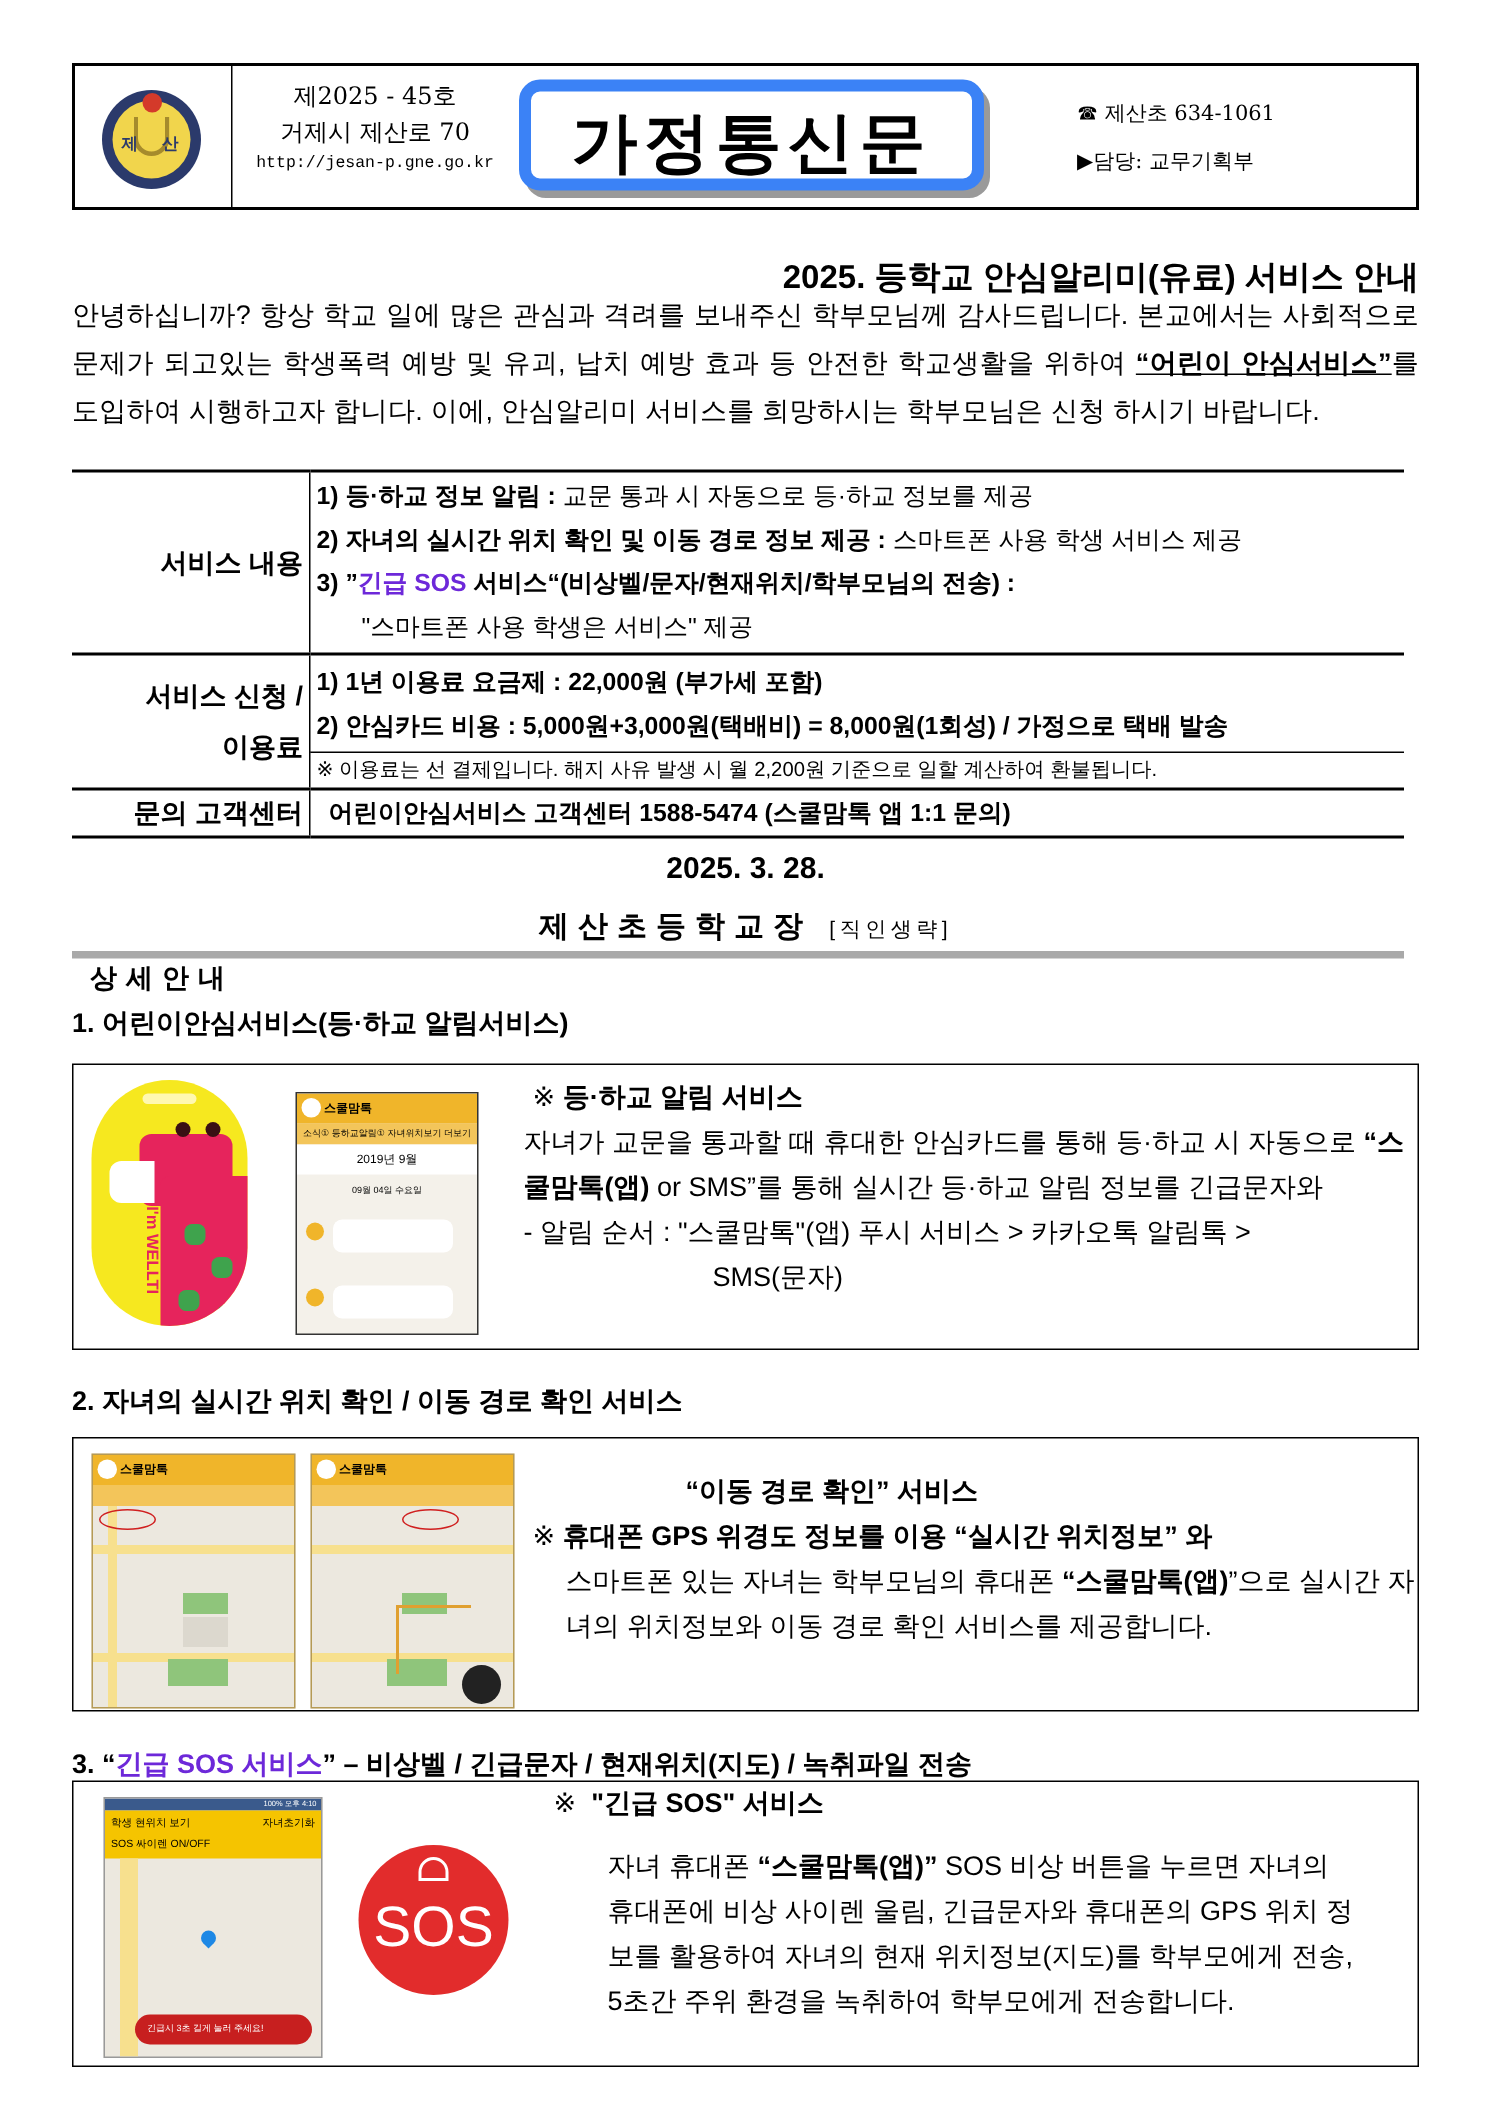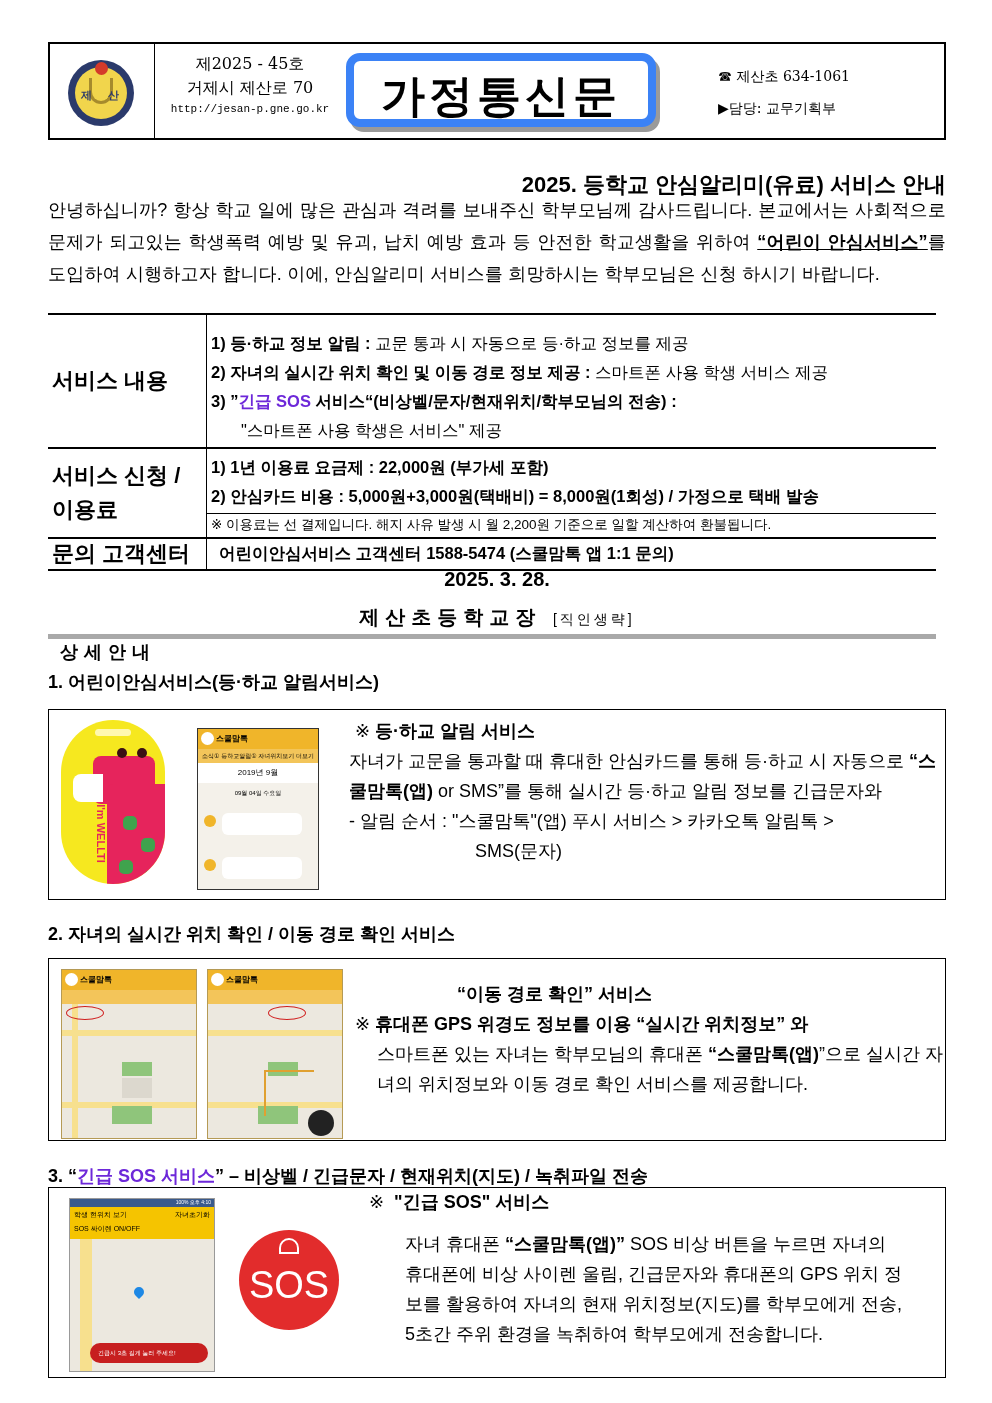--- a/index.html
+++ b/index.html
@@ -21,21 +21,21 @@
   .title-box { position:absolute; left:296px; top:9px; width:310px; height:74px; border:8px solid #3b82f6; border-radius:14px; box-sizing:border-box; background:#fff; box-shadow:4px 5px 0 #9a9a9a; text-align:center; }
   .title-box span { font-family:"DejaVu Serif","Liberation Serif",serif; font-weight:bold; font-size:44px; line-height:70px; letter-spacing:4px; }
   .contact { position:absolute; left:668px; top:16px; width:220px; font-family:"DejaVu Serif","Liberation Serif",serif; font-size:14px; line-height:32px; }
   
   .doc-title { left:48px; top:158px; width:898px; text-align:right; font-weight:bold; font-size:22px;margin-top:12px; }
   .intro { left:48px; top:194px; width:898px; font-size:18px; line-height:32px; text-align:justify; letter-spacing:0.2px; }
   .intro b { text-decoration:underline; }
   
   table.info { position:absolute; left:48px; top:313px; width:888px; border-collapse:collapse; font-size:16.5px; }
   table.info td { border-top:2px solid #000; border-bottom:2px solid #000; padding:0 4px; vertical-align:middle; }
-  table.info td.lab { width:150px; text-align:left; font-weight:bold; font-size:22px; border-right:1.5px solid #000; line-height:34px; }
+  table.info td.lab { width:150px; text-align:right; font-weight:bold; font-size:18px; border-right:1.5px solid #000; line-height:34px; }
   table.info .row { line-height:29px; }
   table.info td.note { border-top:1px solid #000; font-size:13.5px; line-height:22px; }
   .red { color:#6d28d9; }
   
   .date { left:48px; top:568px; width:898px; text-align:center; font-weight:bold; font-size:20px; }
   .sign { left:48px; top:604px; width:898px; text-align:center; font-weight:bold; font-size:20px; letter-spacing:6px; }
   .sign small { font-size:14px; letter-spacing:3px; font-weight:normal; }
   .gray-rule { left:48px; top:634px; width:888px; height:5px; background:#a9a9a9; }
   .detail { left:60px; top:640px; font-weight:bold; font-size:18px; letter-spacing:6px; }
   .sec-h { left:48px; font-weight:bold; font-size:18px; }
@@ -93,21 +93,21 @@
   </div>
 </div>
 
 <div class="abs doc-title">2025. 등학교 안심알리미(유료) 서비스 안내</div>
 <div class="abs intro"><span> 안녕하십니까? 항상 학교 일에 많은 관심과 격려를 보내주신 학부모님께 감사드립니다. 본교에서는 사회적으로 문제가 되고있는 학생폭력 예방 및 유괴, 납치 예방 효과 등 안전한 학교생활을 위하여 </span><b>“어린이 안심서비스”</b><span>를 도입하여 시행하고자 합니다. 이에, 안심알리미 서비스를 희망하시는 학부모님은 신청 하시기 바랍니다.</span></div>
 
 <table class="info">
   <tbody>
       <tr>
     <td class="lab" style="height:118px;">서비스 내용</td>
-    <td style="padding-top:14px;padding-bottom:2px;">
+    <td style="padding-top:2px;padding-bottom:2px;">
       <div class="row"><b>1)</b> <b>등·하교 정보 알림 :</b><span> 교문 통과 시 자동으로 등·하교 정보를 제공</span></div>
       <div class="row"><b>2)</b> <b>자녀의 실시간 위치 확인 및 이동 경로 정보 제공 :</b><span> 스마트폰 사용 학생 서비스 제공</span></div>
       <div class="row"><b>3)</b><b> ”</b><b class="red">긴급 SOS</b><b> 서비스“(비상벨/문자/현재위치/학부모님의 전송) :</b></div>
       <div class="row" style="padding-left:30px;">"스마트폰 사용 학생은 서비스" 제공</div>
     </td>
   </tr>
   <tr>
     <td class="lab" rowspan="2" style="height:88px;">
           <div>서비스 신청 /</div>
           <div>이용료</div>

